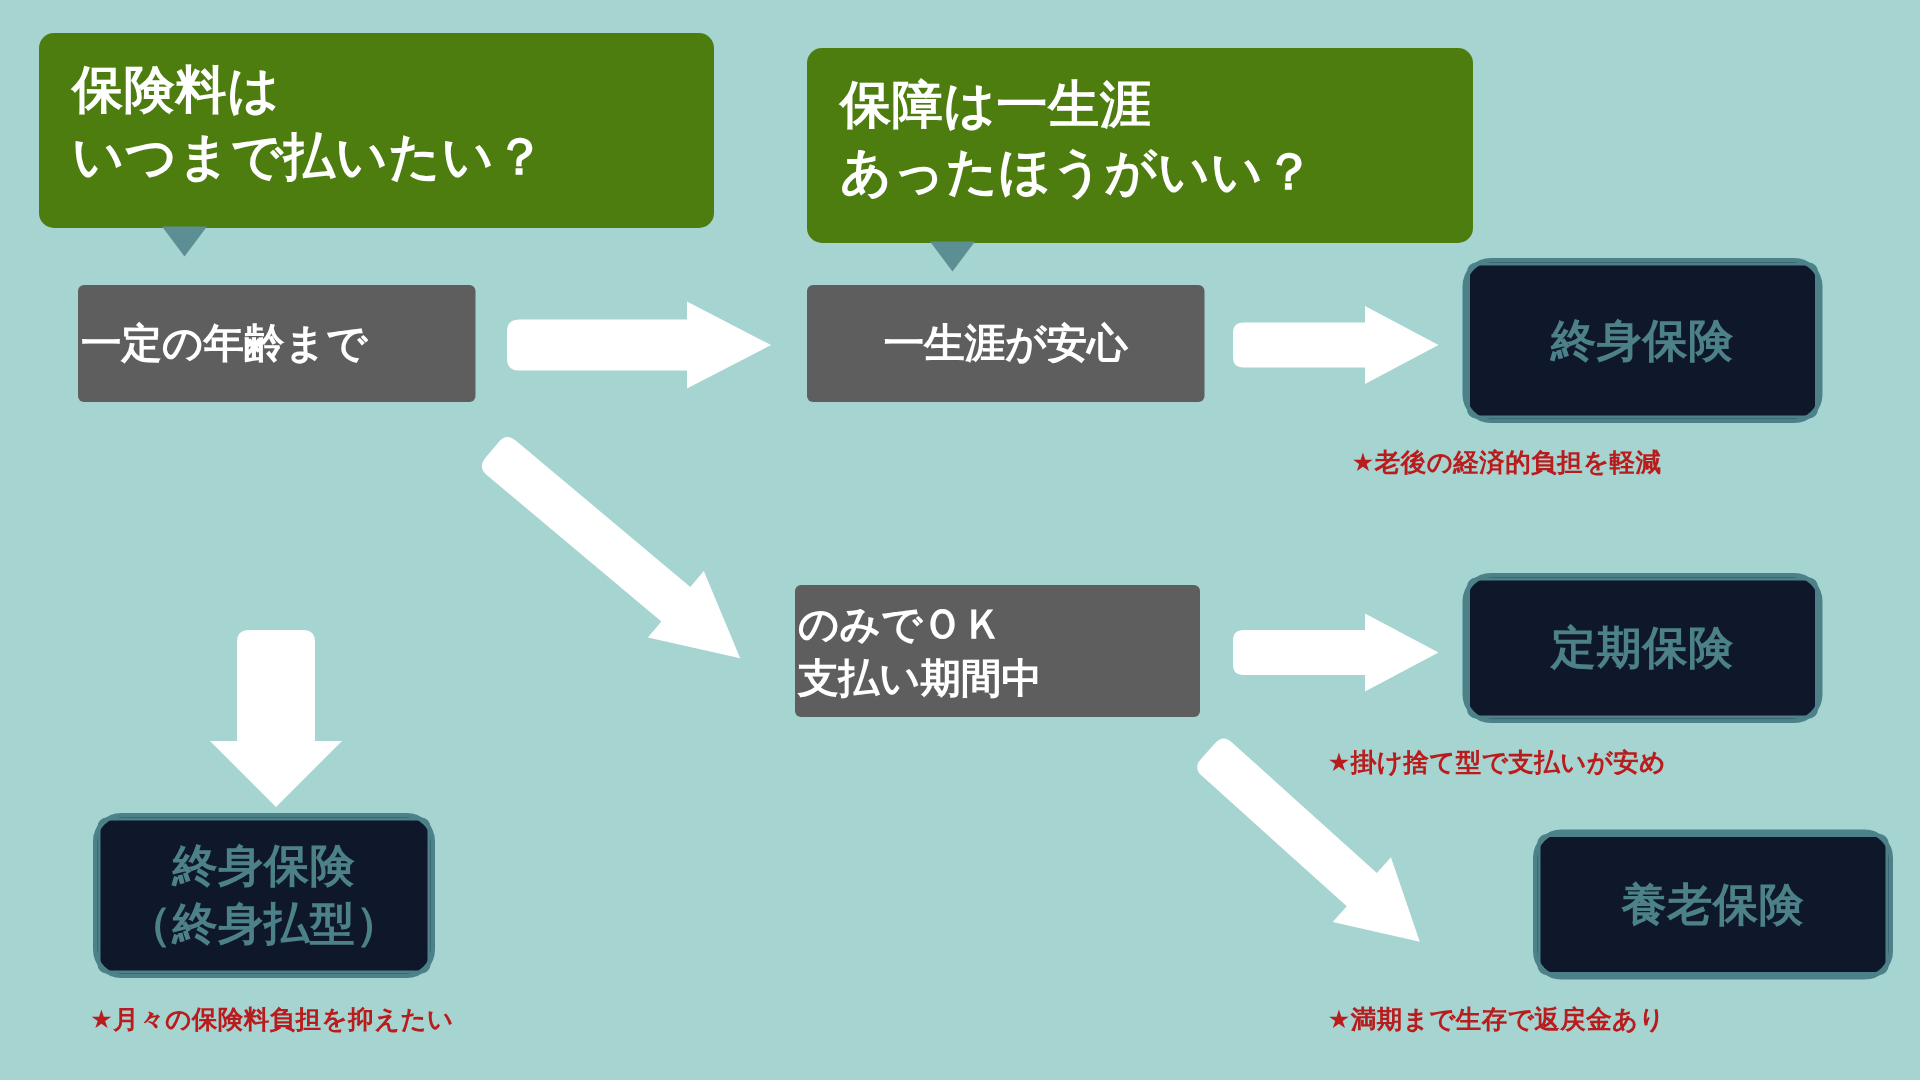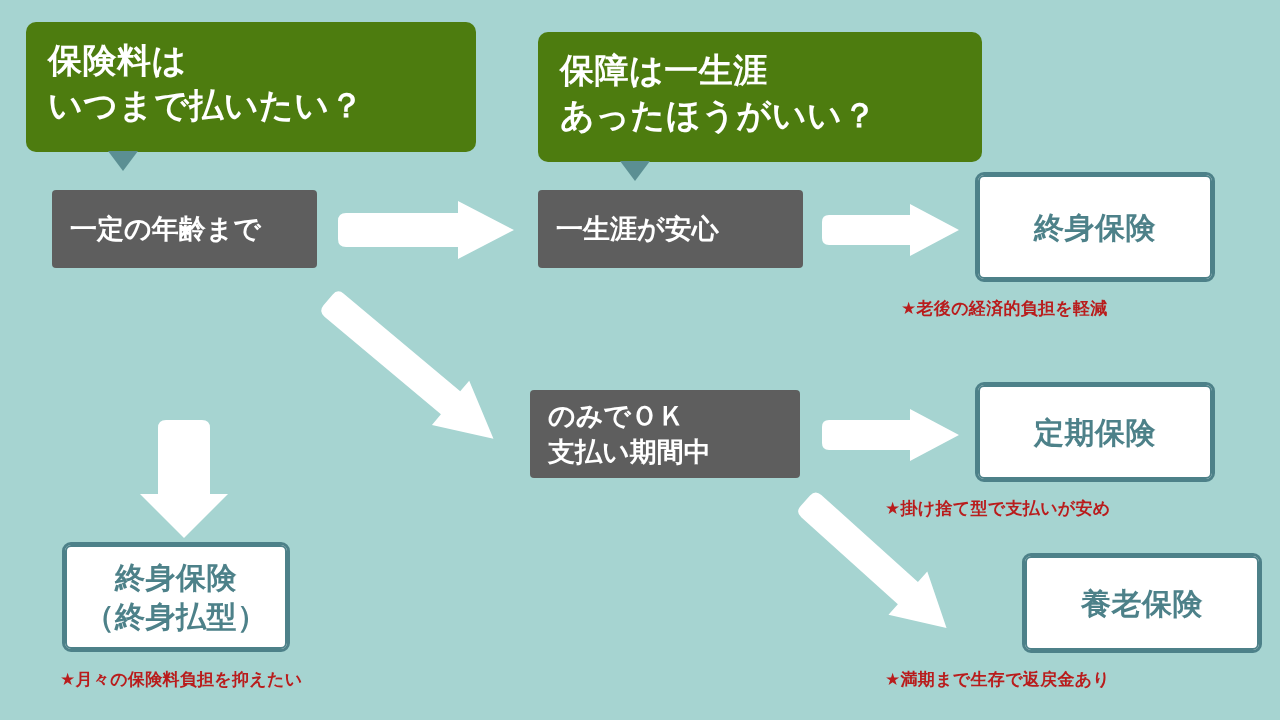--- a/index.html
+++ b/index.html
@@ -38,30 +38,30 @@
     position:absolute;
     background:#5e5e5e;
     border-radius:4px;
     color:#ffffff;
     font-weight:700;
     font-size:27px;
     line-height:1.34;
     box-sizing:border-box;
     display:flex;
     align-items:center;
-    padding:0 18px;
+    padding:0 2px;
   }
   .choice.two-line{align-items:center;}
 
   
   .result{
     position:absolute;
-    background:#ffffff;
+    background:#0f172a;
     border:3px solid #4d8189;
-    border-radius:9px;
+    border-radius:19px;
     box-sizing:border-box;
     padding:0;
   }
   .result .inner{
     width:100%;height:100%;
     border:2px solid #4d8189;
     border-radius:6px;
     box-sizing:border-box;
     display:flex;
     align-items:center;
@@ -105,21 +105,21 @@
     <div class="tail"></div>
   </div>
 
   <div class="choice" style="left:52px;top:190px;width:265px;height:78px;">
     <div>
       <div>一定の年齢まで</div>
     </div>
   </div>
 
 
-  <div class="choice" style="left:538px;top:190px;width:265px;height:78px;">
+  <div class="choice" style="left:538px;top:190px;width:265px;height:78px;justify-content:center;">
     <div>
       <div>一生涯が安心</div>
     </div>
   </div>
 
   <div class="choice two-line" style="left:530px;top:390px;width:270px;height:88px;">
     <div>
       <div>のみでＯＫ</div>
       <div>支払い期間中</div>
     </div>

